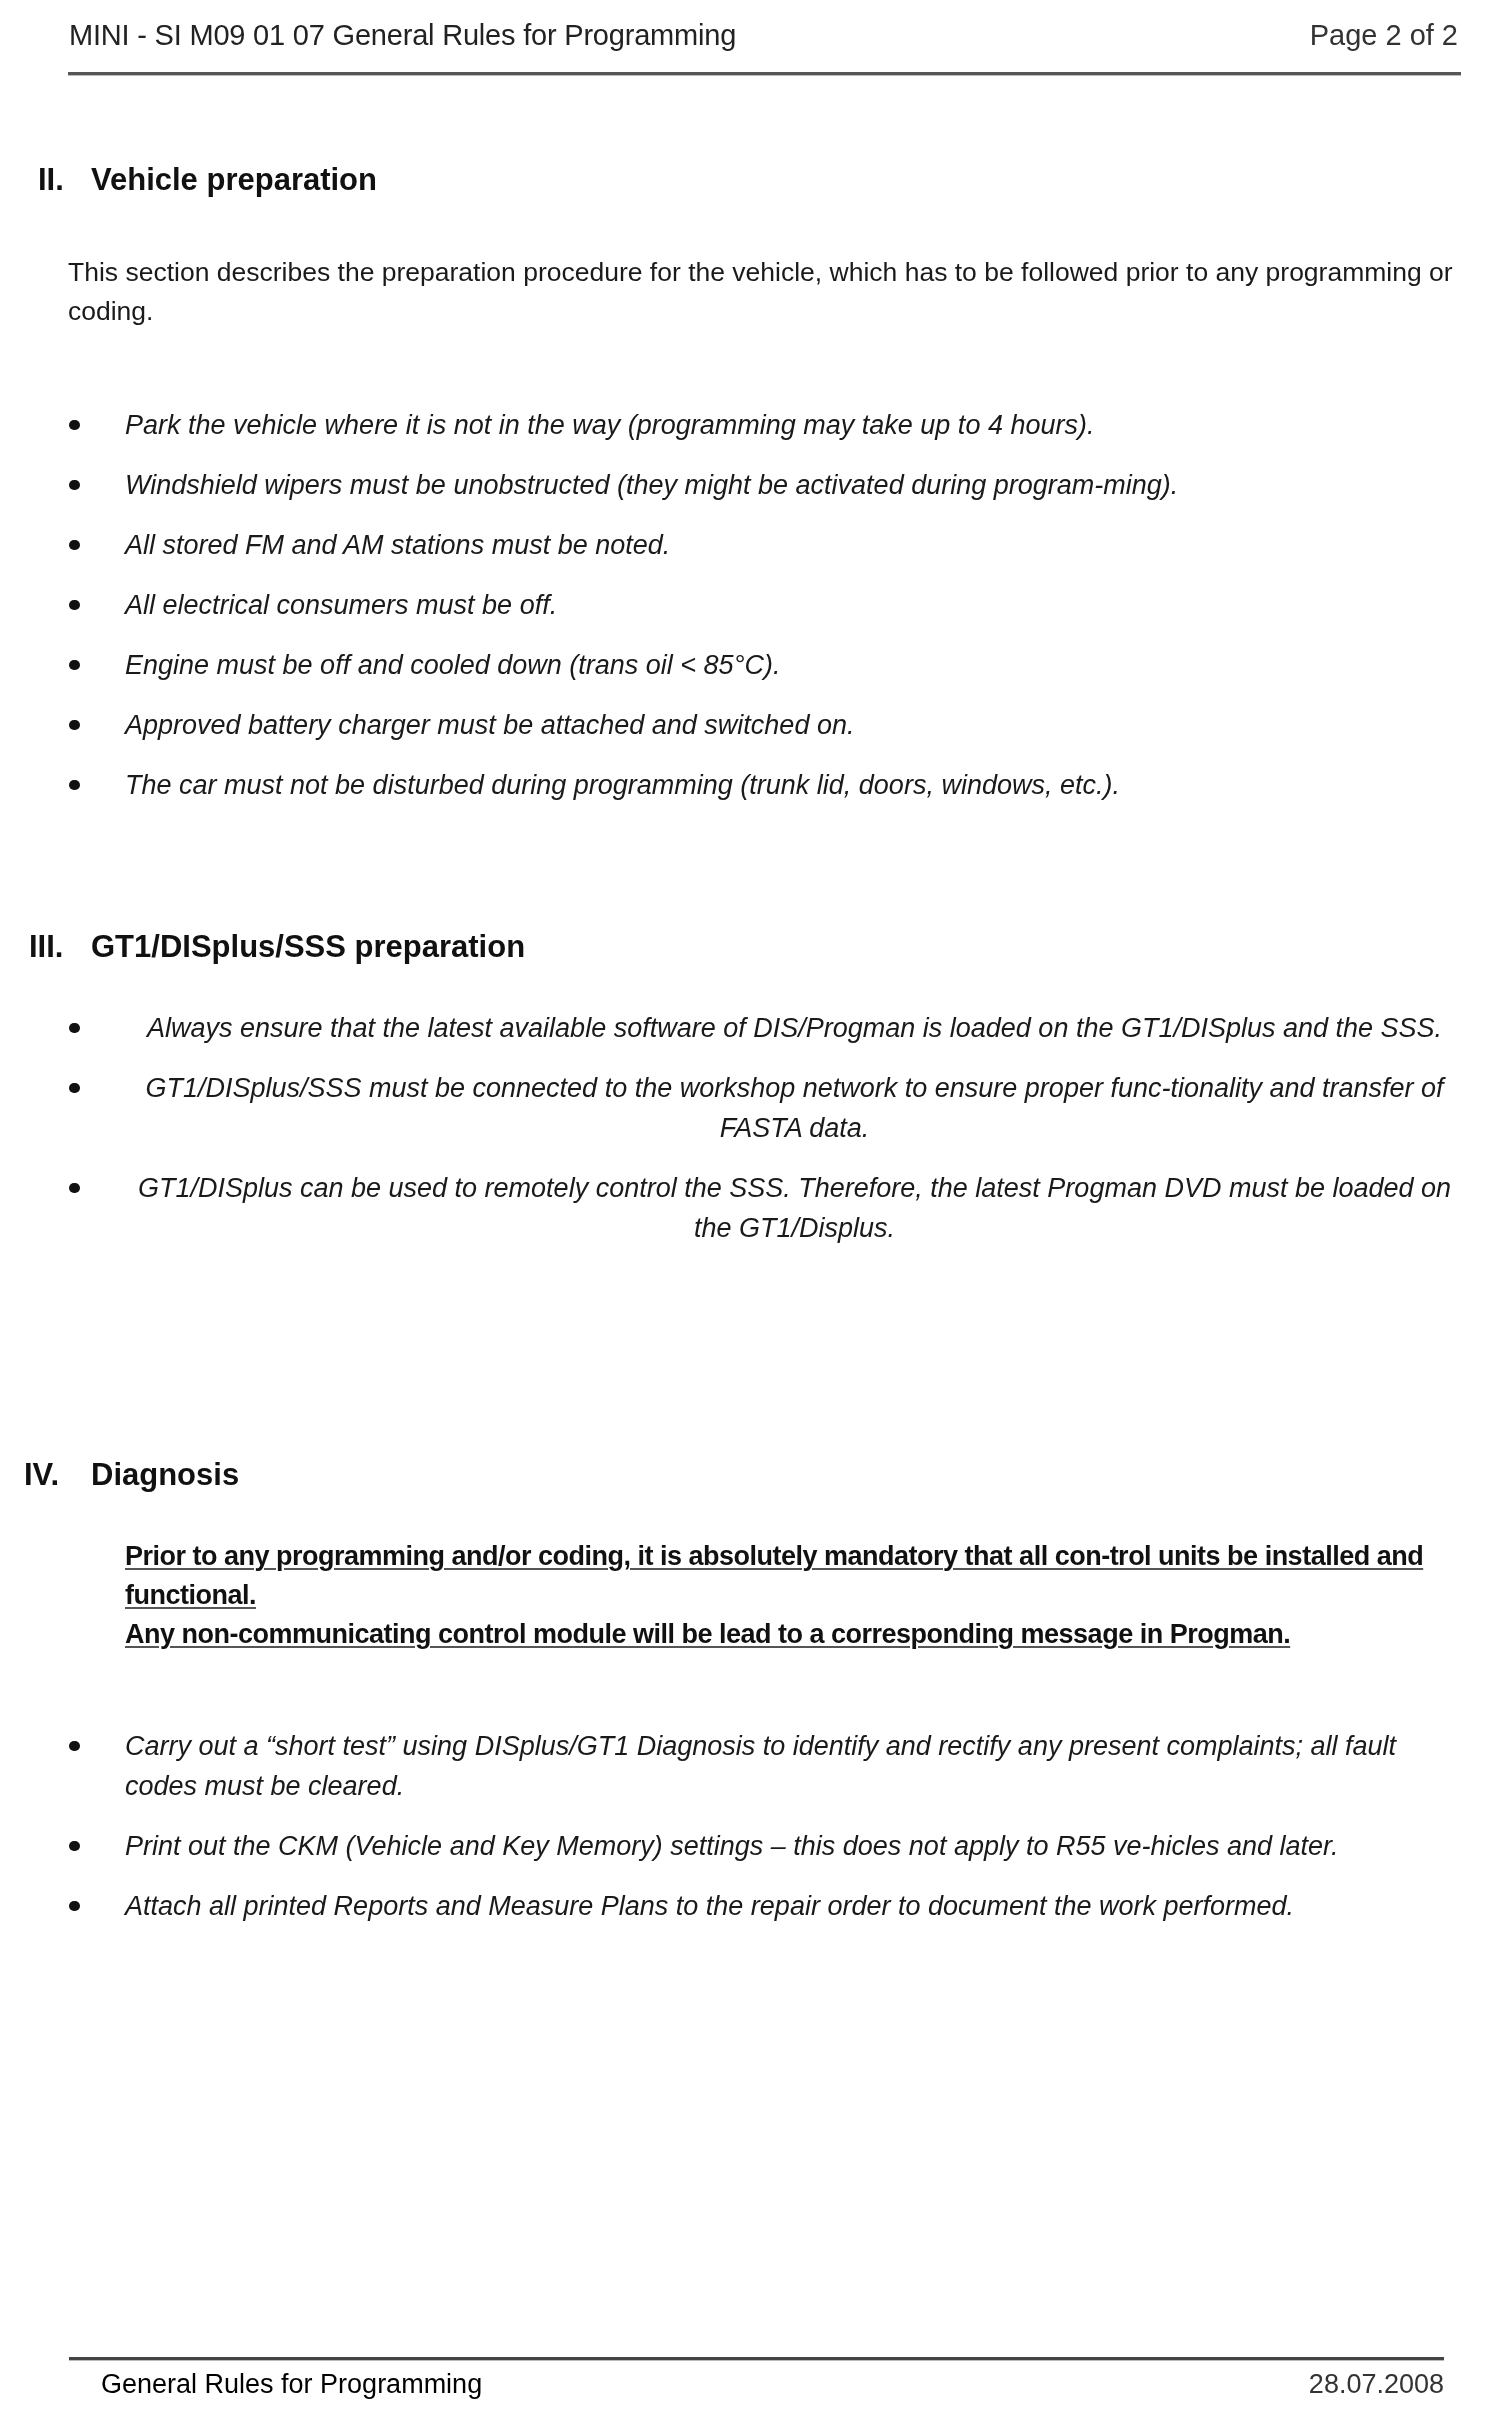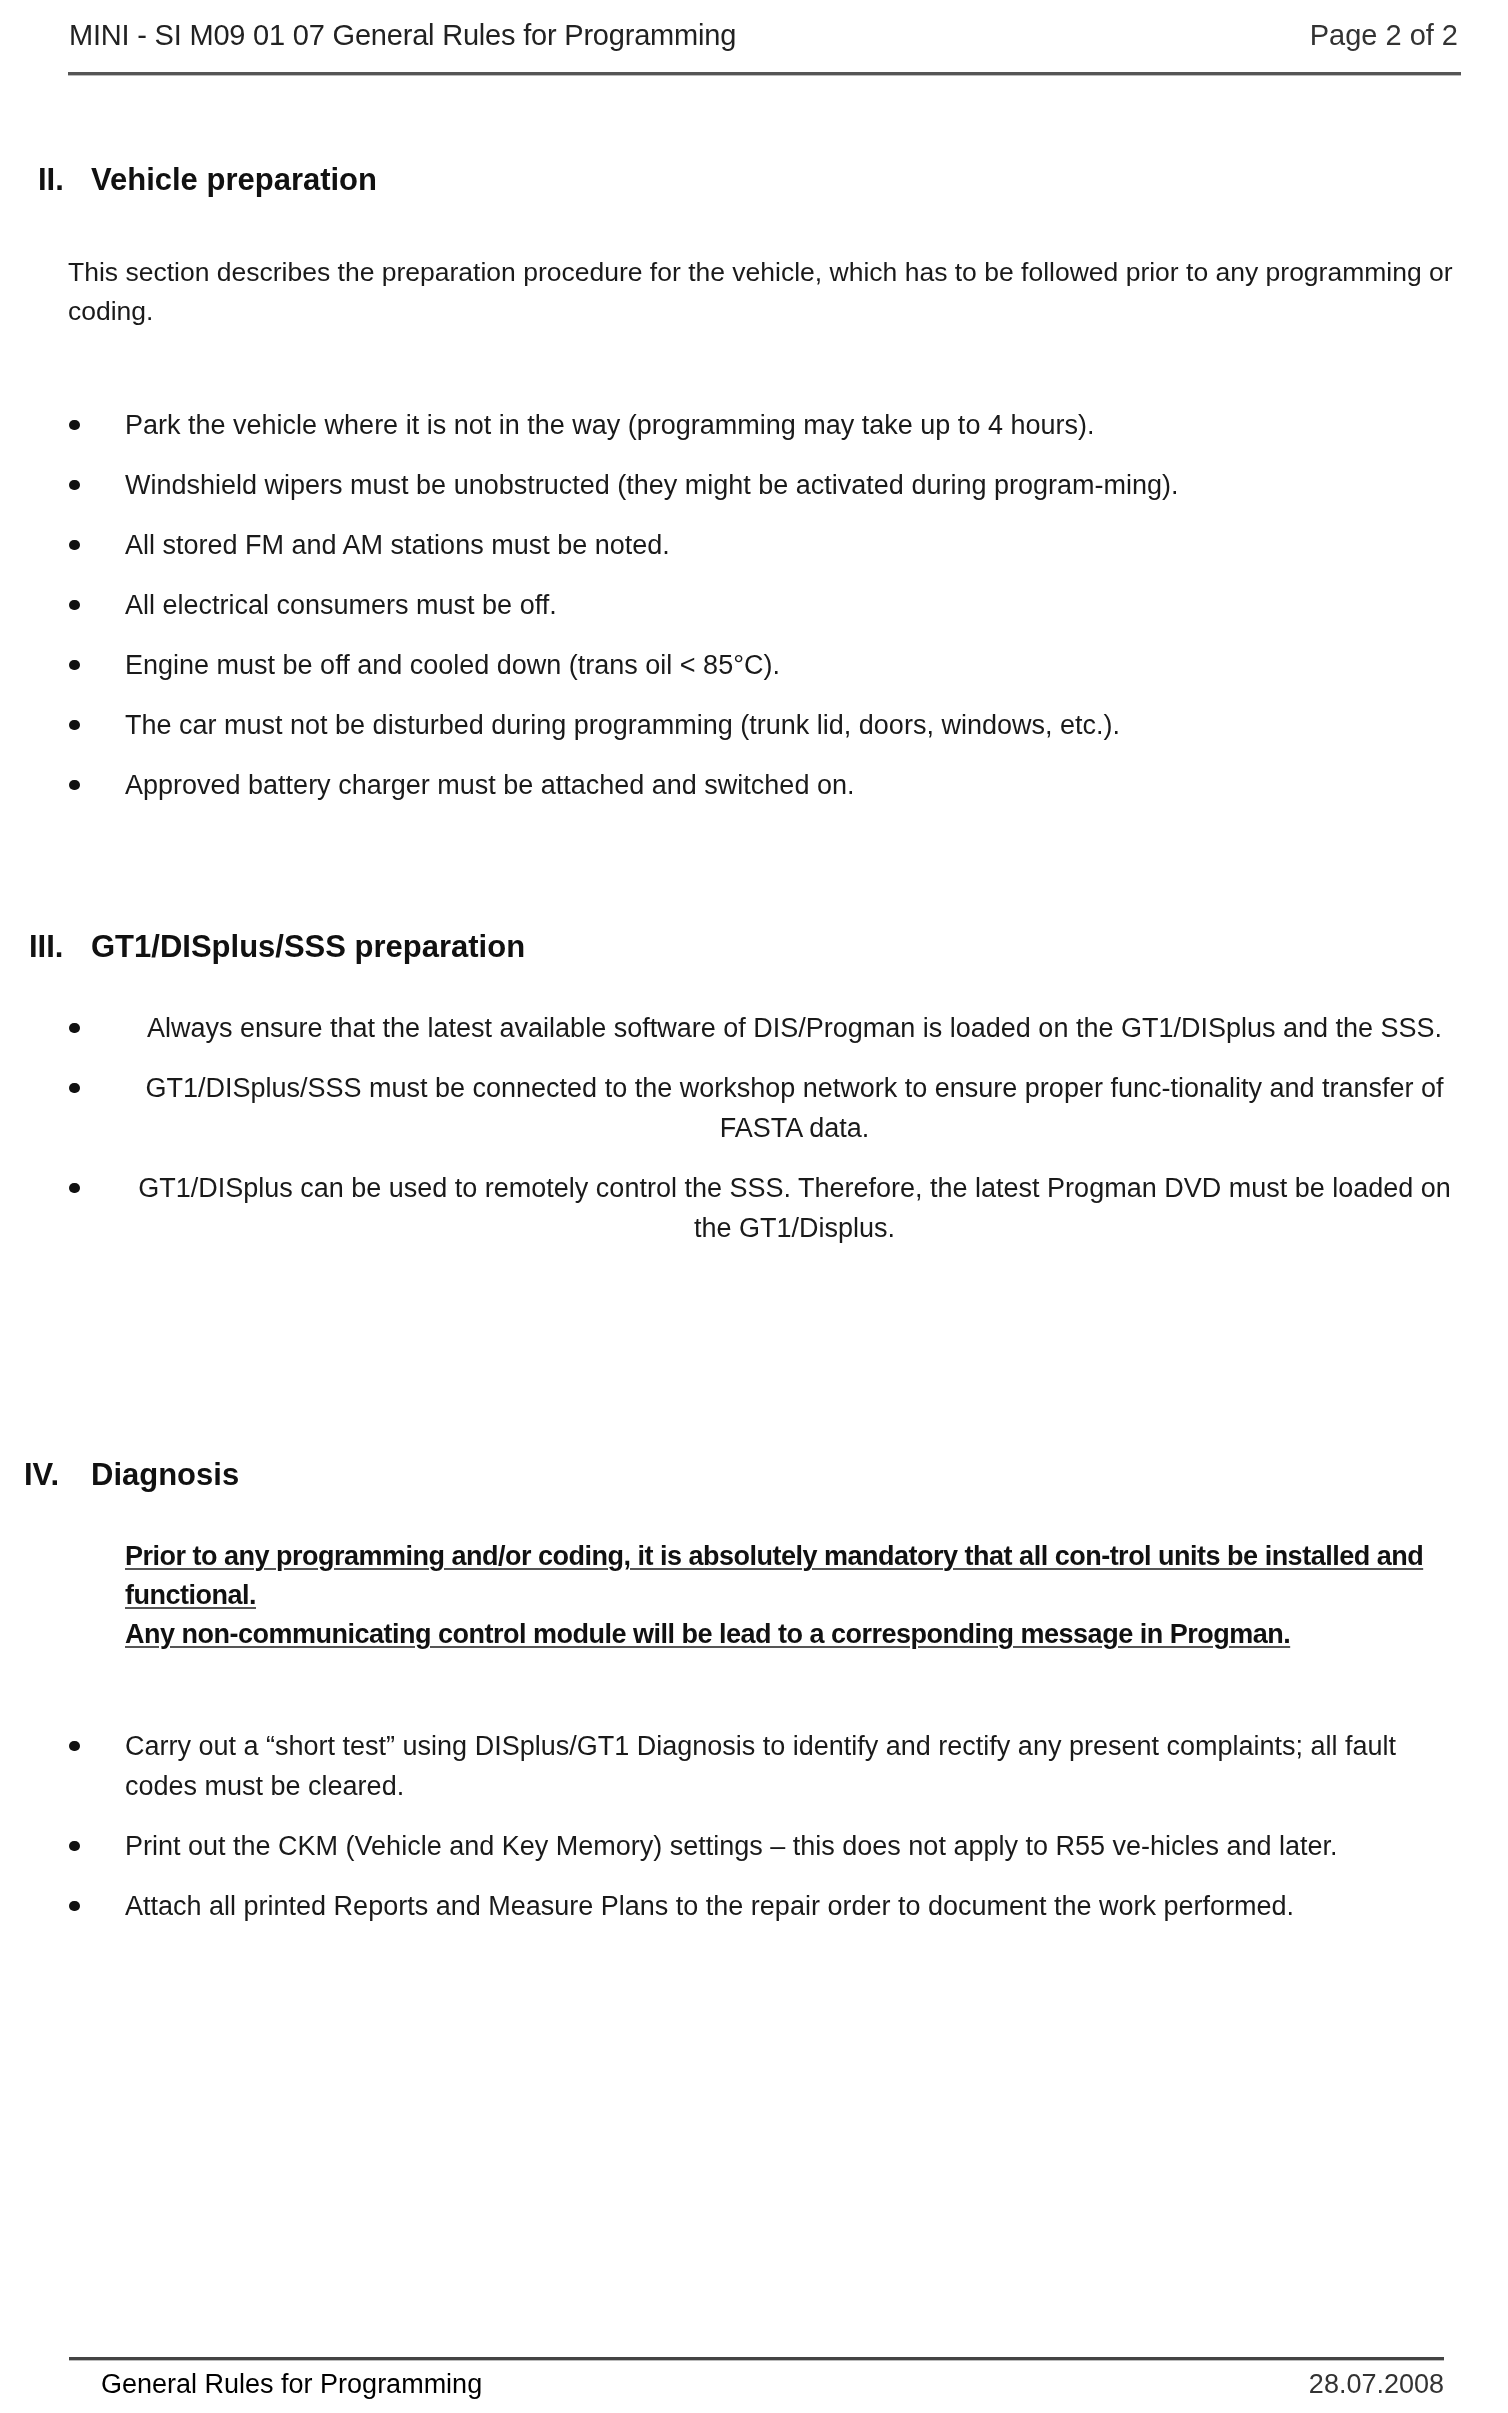--- a/index.html
+++ b/index.html
@@ -61,21 +61,21 @@
     position: absolute; left: 0; top: 0;
   }
 
   
   .para {
     left: 68px; width: 1400px;
     font-size: 25px; line-height: 39px; color: #1a1a1a;
   }
   .blist {
     left: 0; width: 1508px;
-    margin: 0; padding: 0; list-style: none;
+    margin: 0; padding: 0; list-style: none; font-style: italic;
   }
   .blist li {
     position: relative;
     padding-left: 125px;
     width: 1339px;
     font-size: 27px; line-height: 40px; color: #1a1a1a;
     margin-bottom: 20px;
   }
   .blist li .bullet {
     position: absolute;
@@ -111,22 +111,22 @@
   <span class="sec-title" style="left:53px;">Vehicle preparation</span>
 </div>
 <div class="abs para" style="top:253px; font-size:26.5px;">This section describes the preparation procedure for the vehicle, which has to be followed prior to any programming or coding.</div>
 
 <ul class="abs blist" style="top:405px;">
   <li><span class="bullet"></span><span>Park the vehicle where it is not in the way (programming may take up to 4 hours).</span></li>
   <li><span class="bullet"></span><span>Windshield wipers must be unobstructed (they might be activated during program-ming).</span></li>
   <li><span class="bullet"></span><span>All stored FM and AM stations must be noted.</span></li>
   <li><span class="bullet"></span><span>All electrical consumers must be off.</span></li>
   <li><span class="bullet"></span><span>Engine must be off and cooled down (trans oil &lt; 85°C).</span></li>
+  <li><span class="bullet"></span><span>Approved battery charger must be attached and switched on.</span></li>
   <li><span class="bullet"></span><span>The car must not be disturbed during programming (trunk lid, doors, windows, etc.).</span></li>
-  <li><span class="bullet"></span><span>Approved battery charger must be attached and switched on.</span></li>
 </ul>
 
 <div class="abs sec-heading" style="left:29px; top:928px;">
   <span class="sec-num" style="left:0;text-align:right;">III.</span>
   <span class="sec-title" style="left:62px;">GT1/DISplus/SSS preparation</span>
 </div>
 
 <ul class="abs blist" style="top:1008px;text-align:center;">
   <li><span class="bullet"></span><span>Always ensure that the latest available software of DIS/Progman is loaded on the GT1/DISplus and the SSS.</span></li>
   <li><span class="bullet"></span><span>GT1/DISplus/SSS must be connected to the workshop network to ensure proper func-tionality and transfer of FASTA data.</span></li>

